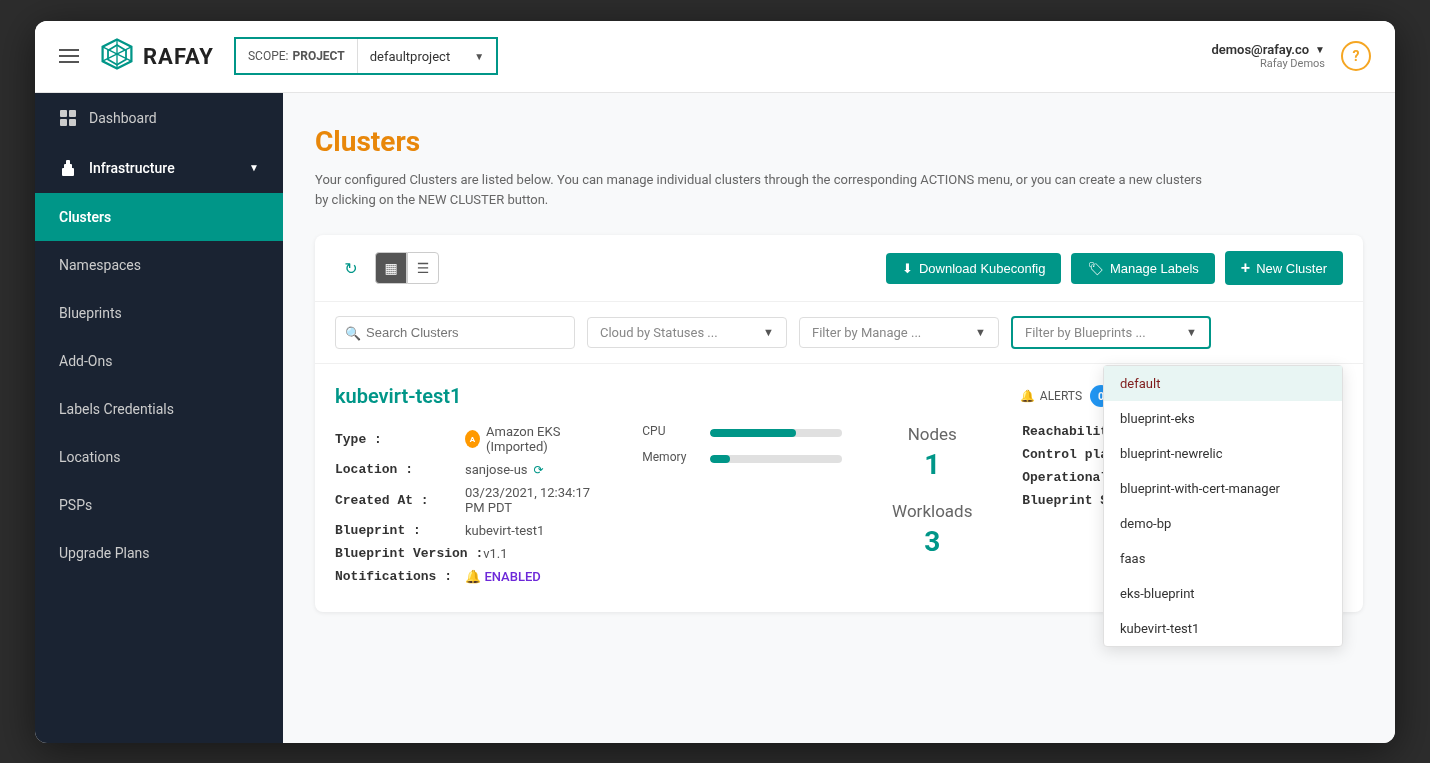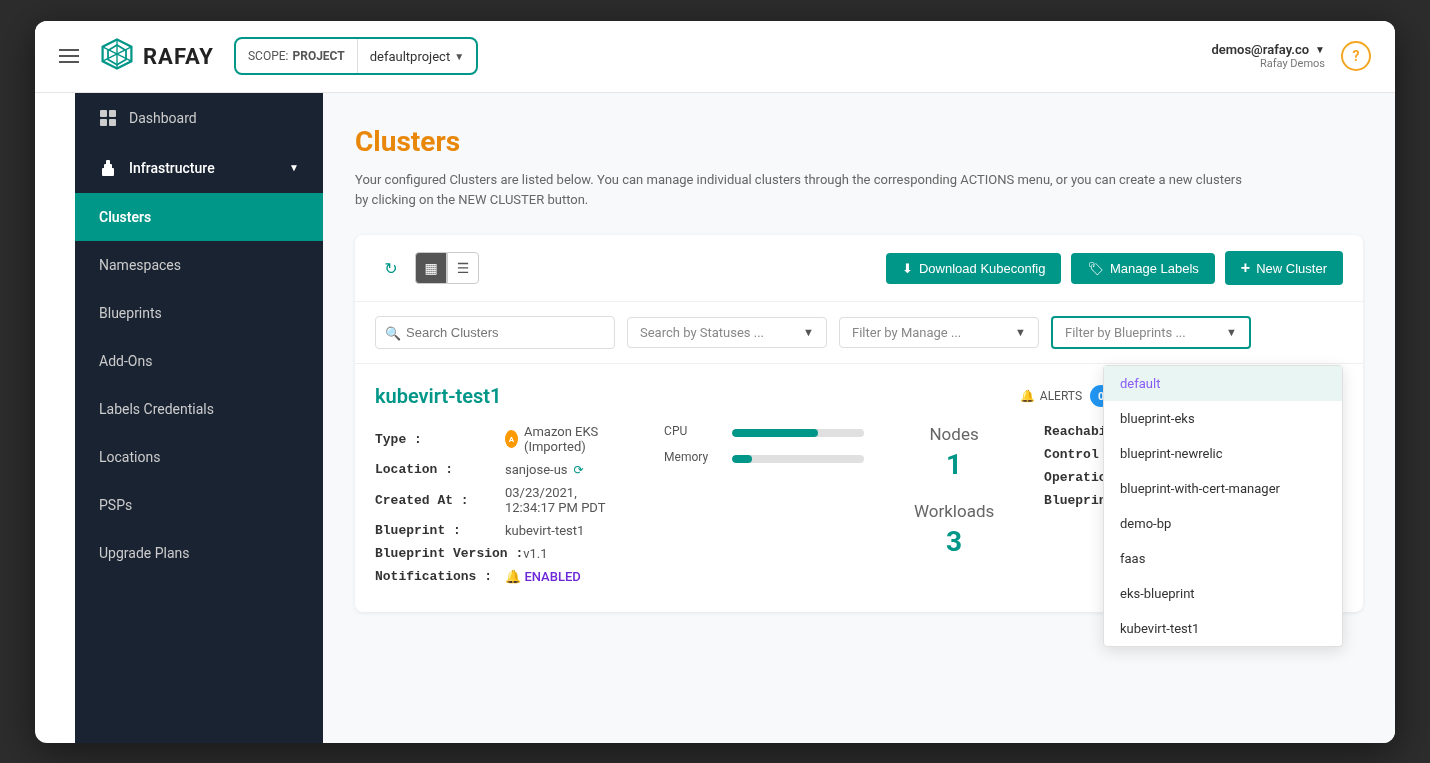--- a/index.html
+++ b/index.html
@@ -55,21 +55,21 @@
       height: 36px;
     }
     .logo-text {
       font-size: 22px;
       font-weight: 700;
       color: #222;
       letter-spacing: 1px;
     }
     .scope-selector {
       border: 2px solid #009688;
-      border-radius: 8px;
+      border-radius: 0;
       display: flex;
       align-items: center;
       height: 38px;
       overflow: hidden;
     }
     .scope-label {
       padding: 0 12px;
       font-size: 12px;
       color: #555;
       border-right: 1px solid #ddd;
@@ -79,21 +79,21 @@
     }
     .scope-label strong {
       margin-left: 4px;
     }
     .scope-value {
       padding: 5px 12px;
       font-size: 13px;
       color: #333;
       display: flex;
       align-items: center;
-      gap: 4px;
+      gap: 24px;
       cursor: pointer;
       height: 100%;
     }
     .scope-value .chevron {
       font-size: 10px;
       color: #555;
     }
     .header-right {
       display: flex;
       align-items: center;
@@ -127,21 +127,20 @@
       justify-content: center;
       color: #f5a623;
       font-weight: 700;
       font-size: 14px;
       cursor: pointer;
     }
     
     .main-layout {
       display: flex;
       height: calc(100% - 72px);
-      padding-left: 40px;
     }
     
     .sidebar {
       width: 248px;
       background: #1a2332;
       min-height: 650px;
       flex-shrink: 0;
     }
     .sidebar-item {
       padding: 16px 24px;
@@ -319,21 +318,21 @@
       border-radius: 4px;
       box-shadow: 0 4px 16px rgba(0,0,0,0.12);
       z-index: 100;
     }
     .dropdown-item {
       padding: 10px 16px;
       font-size: 13px;
       color: #333;
       cursor: pointer;
     }
-    .dropdown-item.selected { background: #e8f5f3; color: #8b5cf6; }
+    .dropdown-item.selected { background: #e8f5f3; color: #7f1d1d; }
     
     .cluster-card {
       border-top: 1px solid #f0f0f0;
       padding: 20px;
     }
     .cluster-header {
       display: flex;
       align-items: center;
       gap: 20px;
       margin-bottom: 16px;
@@ -603,21 +602,21 @@
             </button>
           </div>
         </div>
 
         <div class="filters-row">
           <div class="search-input-wrap">
             <span class="search-ico">🔍</span>
             <input type="text" class="search-input" placeholder="Search Clusters" style="">
           </div>
           <div class="filter-select">
-            <span>Search by Statuses ...</span>
+            <span>Cloud by Statuses ...</span>
             <span class="chevron">▼</span>
           </div>
           <div class="filter-select">
             <span>Filter by Manage ...</span>
             <span class="chevron">▼</span>
           </div>
           <div class="filter-select active">
             <span>Filter by Blueprints ...</span>
             <span class="chevron">▼</span>
           </div>

